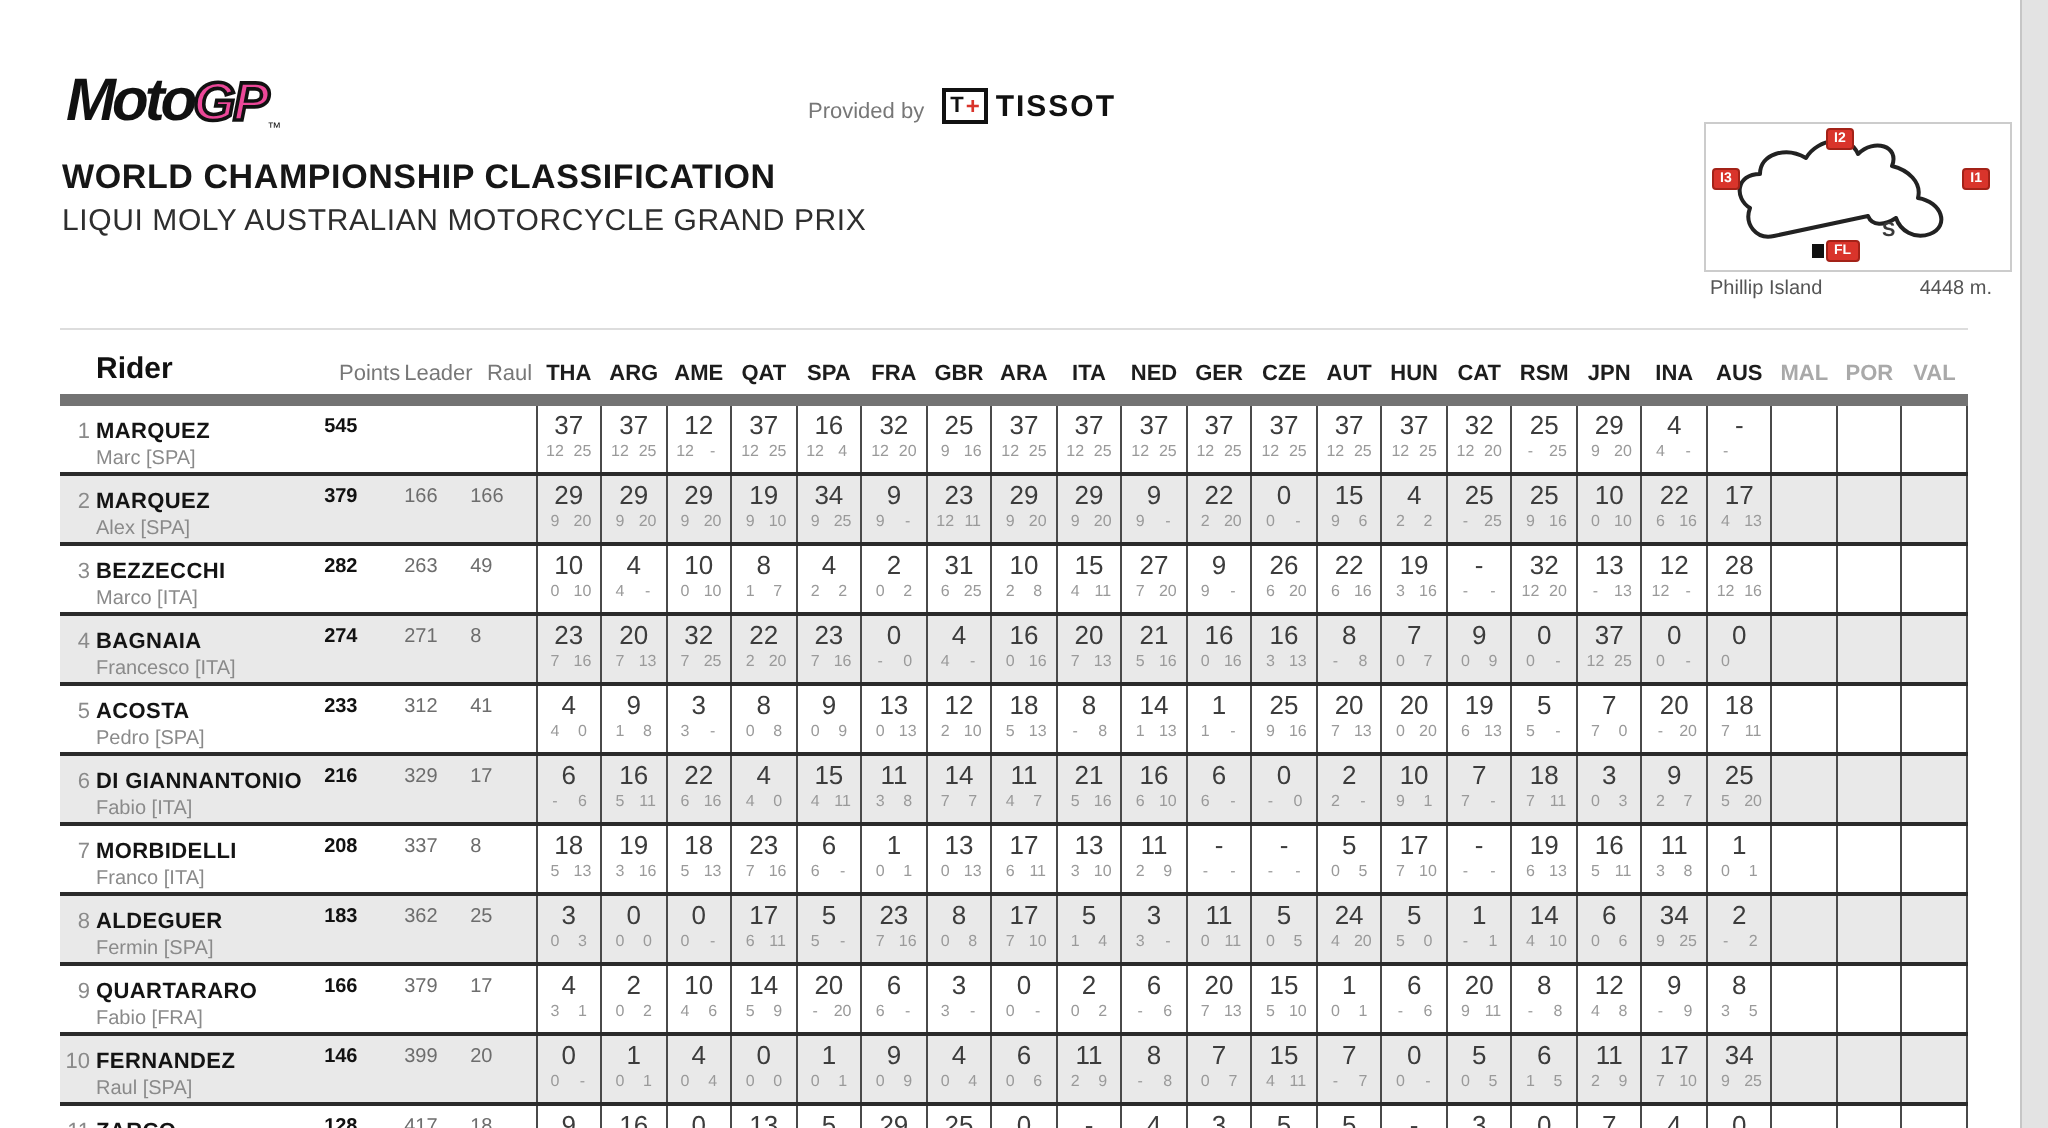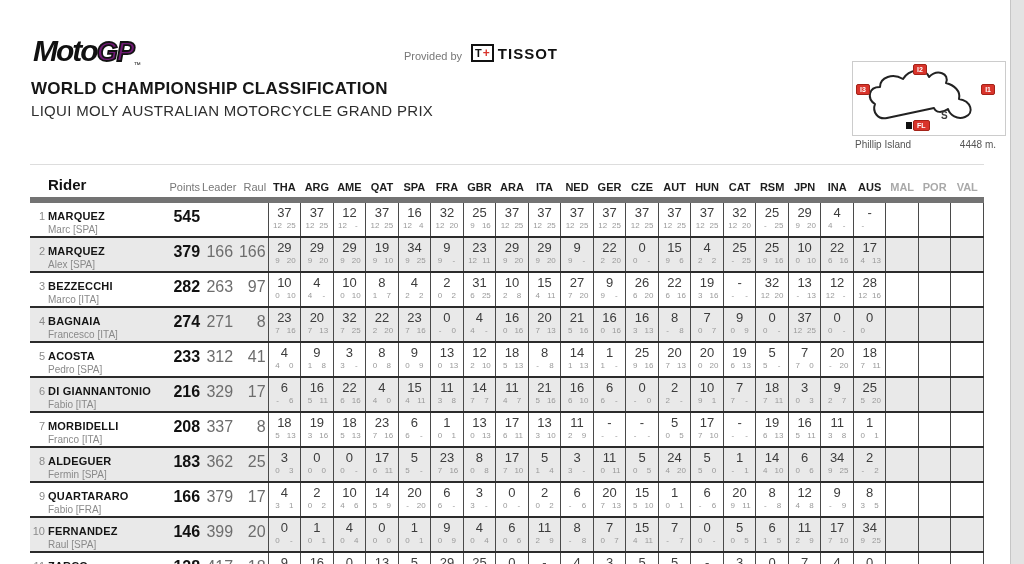--- a/index.html
+++ b/index.html
@@ -5,21 +5,21 @@
   html,body{margin:0;padding:0;}
   body{
     width:1024px;height:564px;position:relative;background:#fff;overflow:hidden;
     font-family:"Liberation Sans","DejaVu Sans",sans-serif;color:#222;
   }
   
   .right-strip{position:absolute;right:0;top:0;width:13px;height:564px;background:#e3e3e3;border-left:1px solid #c6c6c6;}
   
   .logo{position:absolute;left:33px;top:34px;white-space:nowrap;}
   .logo-moto{font-style:italic;font-weight:900;font-size:30px;letter-spacing:-2px;color:#111;margin-top:47px;}
-  .logo-gp{font-style:italic;font-weight:900;font-size:27px;letter-spacing:-1px;color:#701a75;-webkit-text-stroke:1.8px #111;text-stroke:1.8px #111;}
+  .logo-gp{font-style:italic;font-weight:900;font-size:27px;letter-spacing:-1px;color:#ec4899;-webkit-text-stroke:1.8px #111;text-stroke:1.8px #111;}
   .logo-tm{font-size:7px;color:#111;vertical-align:bottom;}
   .provided{position:absolute;left:404px;top:44px;display:flex;align-items:flex-end;gap:9px;}
   .provided-label{font-size:11px;color:#777;}
   .tissot{display:flex;align-items:center;gap:4px;}
   .tissot-box{display:inline-flex;align-items:center;justify-content:center;border:2px solid #111;padding:0 2px;height:14px;font-size:11px;font-weight:900;color:#111;line-height:1;}
   .tissot-box .plus{color:#d9342b;margin-left:1px;font-size:12px;}
   .tissot-word{font-size:15px;font-weight:800;letter-spacing:1px;color:#111;}
   .page-title{position:absolute;left:31px;top:79px;font-size:17px;font-weight:800;letter-spacing:.3px;color:#161616;}
   .page-subtitle{position:absolute;left:31px;top:102px;font-size:15px;font-weight:400;letter-spacing:.3px;color:#2e2e2e;}
   
@@ -44,21 +44,21 @@
   td{padding:0;vertical-align:top;}
   td.race{border-left:1px solid #4a4a4a;}
   td.race.last{border-right:1px solid #4a4a4a;}
   .big{font-size:13px;color:#3c3c3c;text-align:center;padding-top:3px;line-height:14px;}
   .subs{display:flex;padding:1px 2px 0 2px;}
   .subs span{flex:1;text-align:center;font-size:8px;color:#9a9a9a;line-height:9px;}
   td.rider{padding-top:3px;}
   .pos{display:inline-block;width:15px;text-align:right;font-size:11px;color:#8a8a8a;margin-right:3px;}
   .surname{font-size:11px;font-weight:bold;color:#141414;letter-spacing:.2px;}
   .line2{font-size:10px;color:#8a8a8a;padding-left:18px;line-height:12px;}
-  td.points,td.leader,td.prev{text-align:right;padding-top:5px;padding-right:2px;font-size:16px;}
+  td.points,td.leader,td.prev{text-align:left;padding-top:5px;padding-right:2px;font-size:10px;}
   td.points{font-weight:bold;color:#111;}
   td.leader,td.prev{color:#6d6d6d;}
 </style>
 </head>
 <body>
 
 <div class="right-strip"></div>
 
 <div class="logo">
   <span class="logo-moto">Moto</span><span class="logo-gp">GP</span><span class="logo-tm">™</span>
@@ -443,21 +443,21 @@
           <td class="race"></td>
           <td class="race last"></td>
         </tr>
         <tr>
           <td class="rider">
             <div><span class="pos">3</span><span class="surname">BEZZECCHI</span></div>
             <div class="line2">Marco [ITA]</div>
           </td>
           <td class="points">282</td>
           <td class="leader">263</td>
-          <td class="prev">97</td>
+          <td class="prev">49</td>
           <td class="race">
             <div class="big">10</div>
             <div class="subs">
               <span>0</span>
               <span>10</span>
             </div>
           </td>
           <td class="race">
             <div class="big">4</div>
             <div class="subs">

